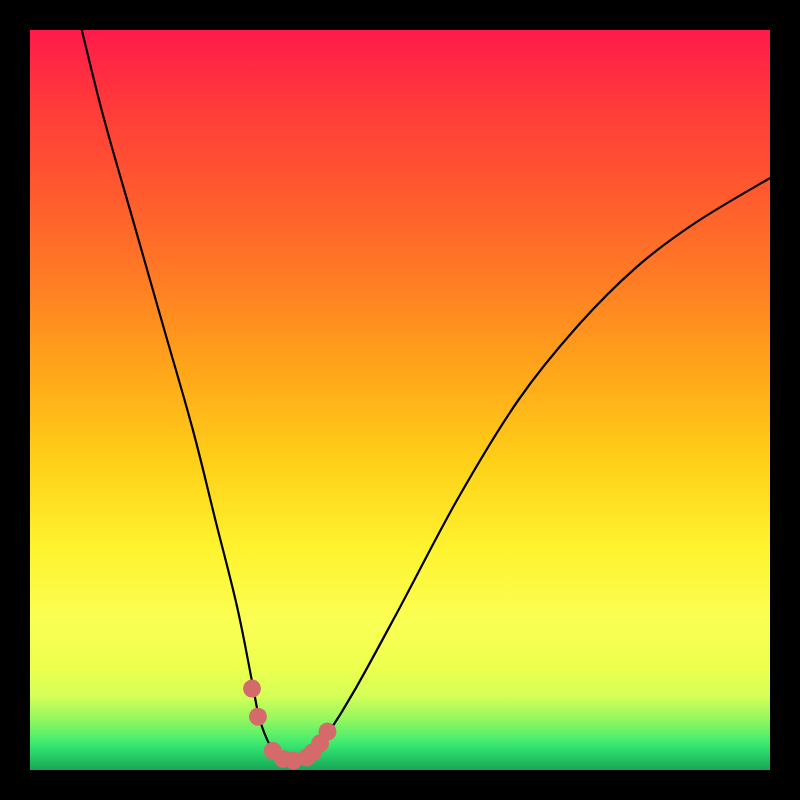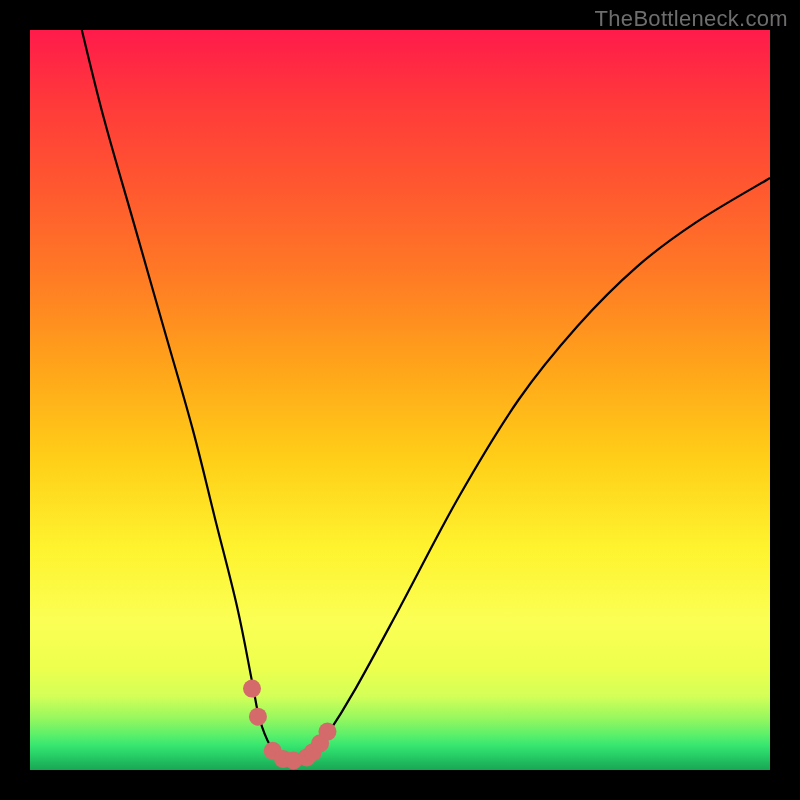--- a/index.html
+++ b/index.html
@@ -61,21 +61,20 @@
     top: 0;
     width: 740px;
     height: 740px;
     overflow: visible;
   }
 </style>
 </head>
 <body>
 
 <div class="container">
-  <div class="watermark">TheBottleneck.com</div>
 
   <div class="plot-area">
     <svg class="curves">
       <path id="curve-path" fill="none" stroke="#000" stroke-width="2.2" d="M 51.80 0.00 C 55.80 15.98, 64.68 54.17, 74.00 88.80 C 83.32 123.43, 92.94 155.10, 103.60 192.40 C 114.26 229.70, 122.54 258.70, 133.20 296.00 C 143.86 333.30, 153.48 364.97, 162.80 399.60 C 172.12 434.23, 177.01 456.43, 185.00 488.40 C 192.99 520.37, 200.54 547.90, 207.20 577.20 C 213.86 606.50, 218.00 631.22, 222.00 651.20 C 226.00 671.18, 226.07 676.48, 229.40 688.20 C 232.73 699.92, 236.50 709.13, 240.50 716.32 C 244.50 723.51, 247.60 725.50, 251.60 728.16 C 255.60 730.82, 258.70 730.85, 262.70 731.12 C 266.70 731.39, 270.47 730.71, 273.80 729.64 C 277.13 728.57, 277.20 729.33, 281.20 725.20 C 285.20 721.07, 288.01 718.69, 296.00 706.70 C 303.99 694.71, 312.28 681.91, 325.60 658.60 C 338.92 635.29, 351.35 611.83, 370.00 577.20 C 388.65 542.57, 407.89 503.50, 429.20 466.20 C 450.51 428.90, 467.09 400.64, 488.40 370.00 C 509.71 339.36, 526.29 319.98, 547.60 296.00 C 568.91 272.02, 585.49 255.45, 606.80 236.80 C 628.11 218.15, 642.02 208.38, 666.00 192.40 C 689.98 176.42, 726.68 155.99, 740.00 148.00"></path>
       <g id="markers">
           <circle cx="222.00" cy="658.60" r="9" fill="#d46a6a"></circle>
           <circle cx="227.92" cy="686.72" r="9" fill="#d46a6a"></circle>
           <circle cx="242.72" cy="720.76" r="9" fill="#d46a6a"></circle>
           <circle cx="253.08" cy="728.90" r="9" fill="#d46a6a"></circle>
           <circle cx="263.44" cy="730.38" r="9" fill="#d46a6a"></circle>

